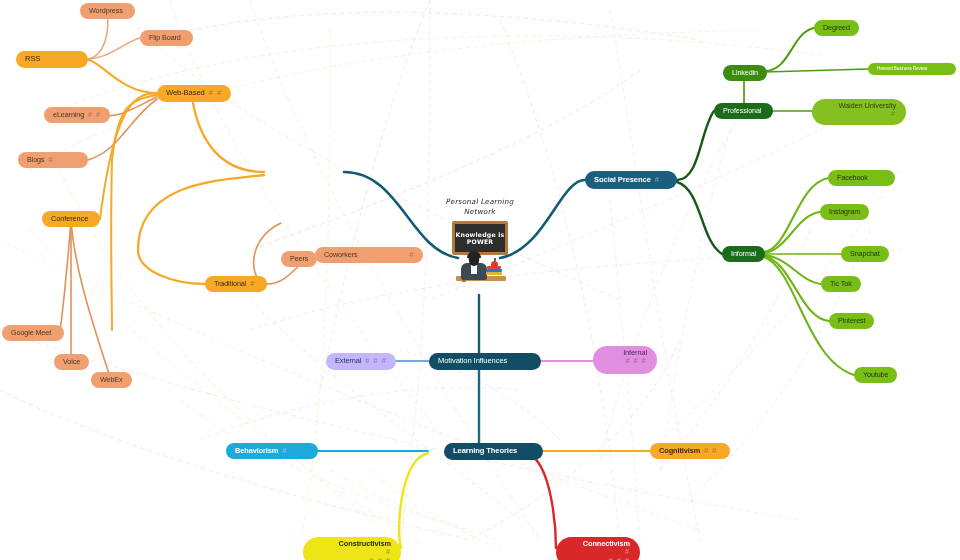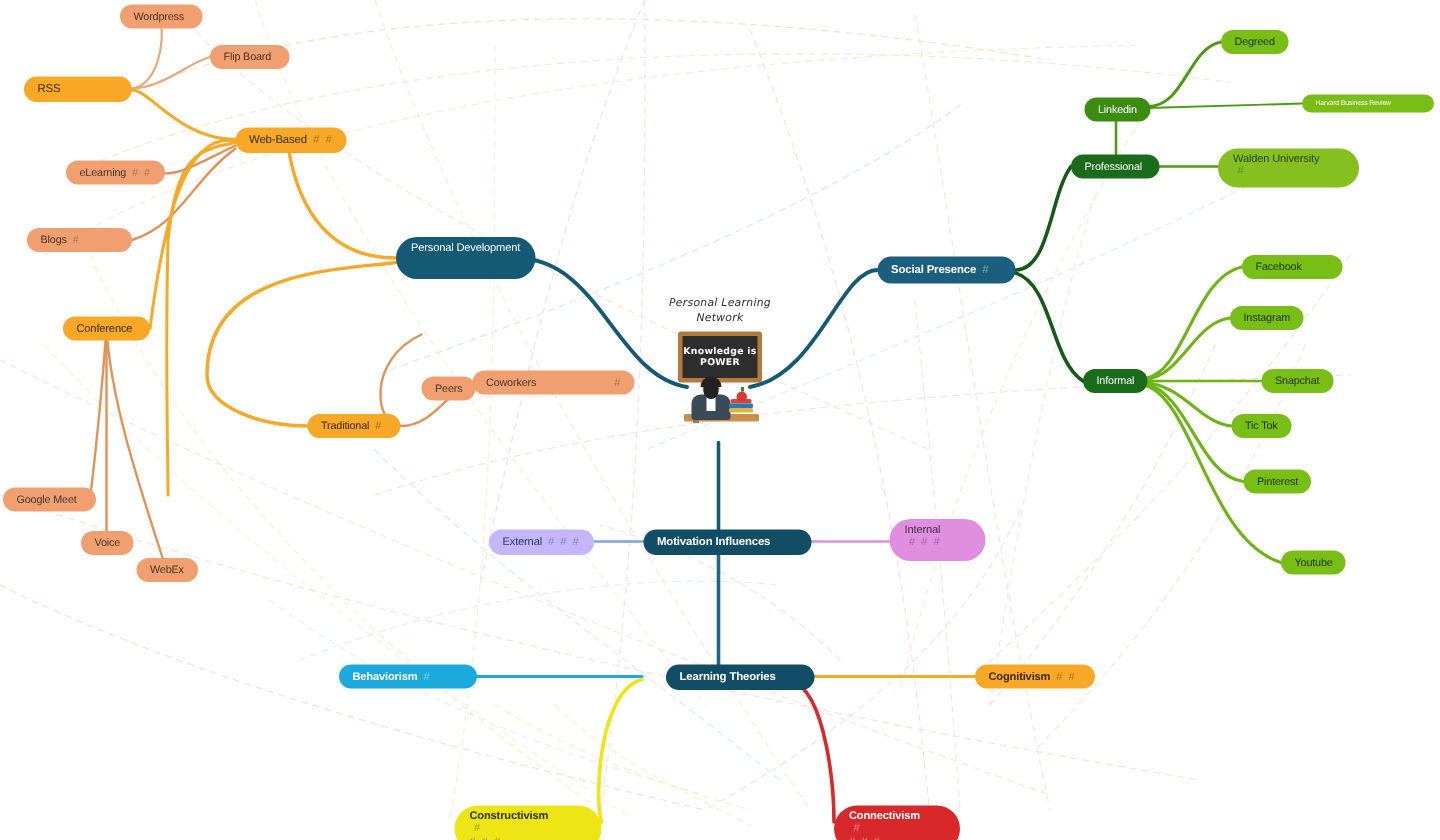--- a/index.html
+++ b/index.html
@@ -19,20 +19,21 @@
     position:absolute;
     box-sizing:border-box;
     border-radius:999px;
     display:flex;
     align-items:center;
     justify-content:flex-start;
     padding:2px 9px;
     white-space:nowrap;
     line-height:1.12;
     letter-spacing:-0.1px;
+    text-align:right;
   }
   .node .lbl{display:block;}
   .node .hashes{
     opacity:.42;
     font-weight:400;
     margin-left:4px;
     letter-spacing:1px;
   }
   .node.wrap{white-space:normal;display:block;padding:3px 10px;}
   .node.wrap .hashes{margin-left:3px;}
@@ -169,28 +170,25 @@
       <path d="M541,361 L593,361" stroke="#E08FE0" stroke-width="1.8"></path>
 
       <path d="M428,451 L318,451" stroke="#1CA9DC" stroke-width="2"></path>
       <path d="M527,451 L650,451" stroke="#F7A827" stroke-width="2"></path>
       <path d="M428,453 C400,460 396,530 401,548" stroke="#EDE516" stroke-width="2.4"></path>
       <path d="M527,453 C552,462 556,530 556,548" stroke="#D8282A" stroke-width="2.4"></path>
     </g>
   </svg>
 
   <div id="nodes-layer">
-      <div class="node wrap" style="left: 264px; top: 158px; min-width: 80px; min-height: 28px; background: rgb(20, 90, 117); color: rgb(255, 255, 255); font-size: 7.4px;">
-        <span class="lbl">Personal Development</span>
-      </div>
       <div class="node" style="left: 585px; top: 171px; min-width: 92px; min-height: 18px; background: rgb(28, 94, 125); color: rgb(255, 255, 255); font-size: 7.6px; font-weight: bold;">
         <span class="lbl">Social Presence</span>
         <span class="hashes">#</span>
       </div>
-      <div class="node" style="left: 429px; top: 353px; min-width: 112px; min-height: 17px; background: rgb(17, 78, 102); color: rgb(255, 255, 255); font-size: 7.6px; font-weight: bold;">
+      <div class="node" style="left: 429px; top: 353px; min-width: 112px; min-height: 17px; background: rgb(17, 78, 102); color: rgb(255, 255, 255); font-size: 7.6px; font-weight: normal;">
         <span class="lbl">Motivation Influences</span>
       </div>
       <div class="node" style="left: 444px; top: 443px; min-width: 99px; min-height: 17px; background: rgb(17, 78, 102); color: rgb(255, 255, 255); font-size: 7.6px; font-weight: bold;">
         <span class="lbl">Learning Theories</span>
       </div>
       <div class="node" style="left: 157px; top: 85px; min-width: 71px; min-height: 17px; background: rgb(247, 168, 39); color: rgb(59, 42, 18); font-size: 7.6px;">
         <span class="lbl">Web-Based</span>
         <span class="hashes"># #</span>
       </div>
       <div class="node" style="left: 16px; top: 51px; min-width: 72px; min-height: 17px; background: rgb(247, 168, 39); color: rgb(59, 42, 18); font-size: 7.6px;">

